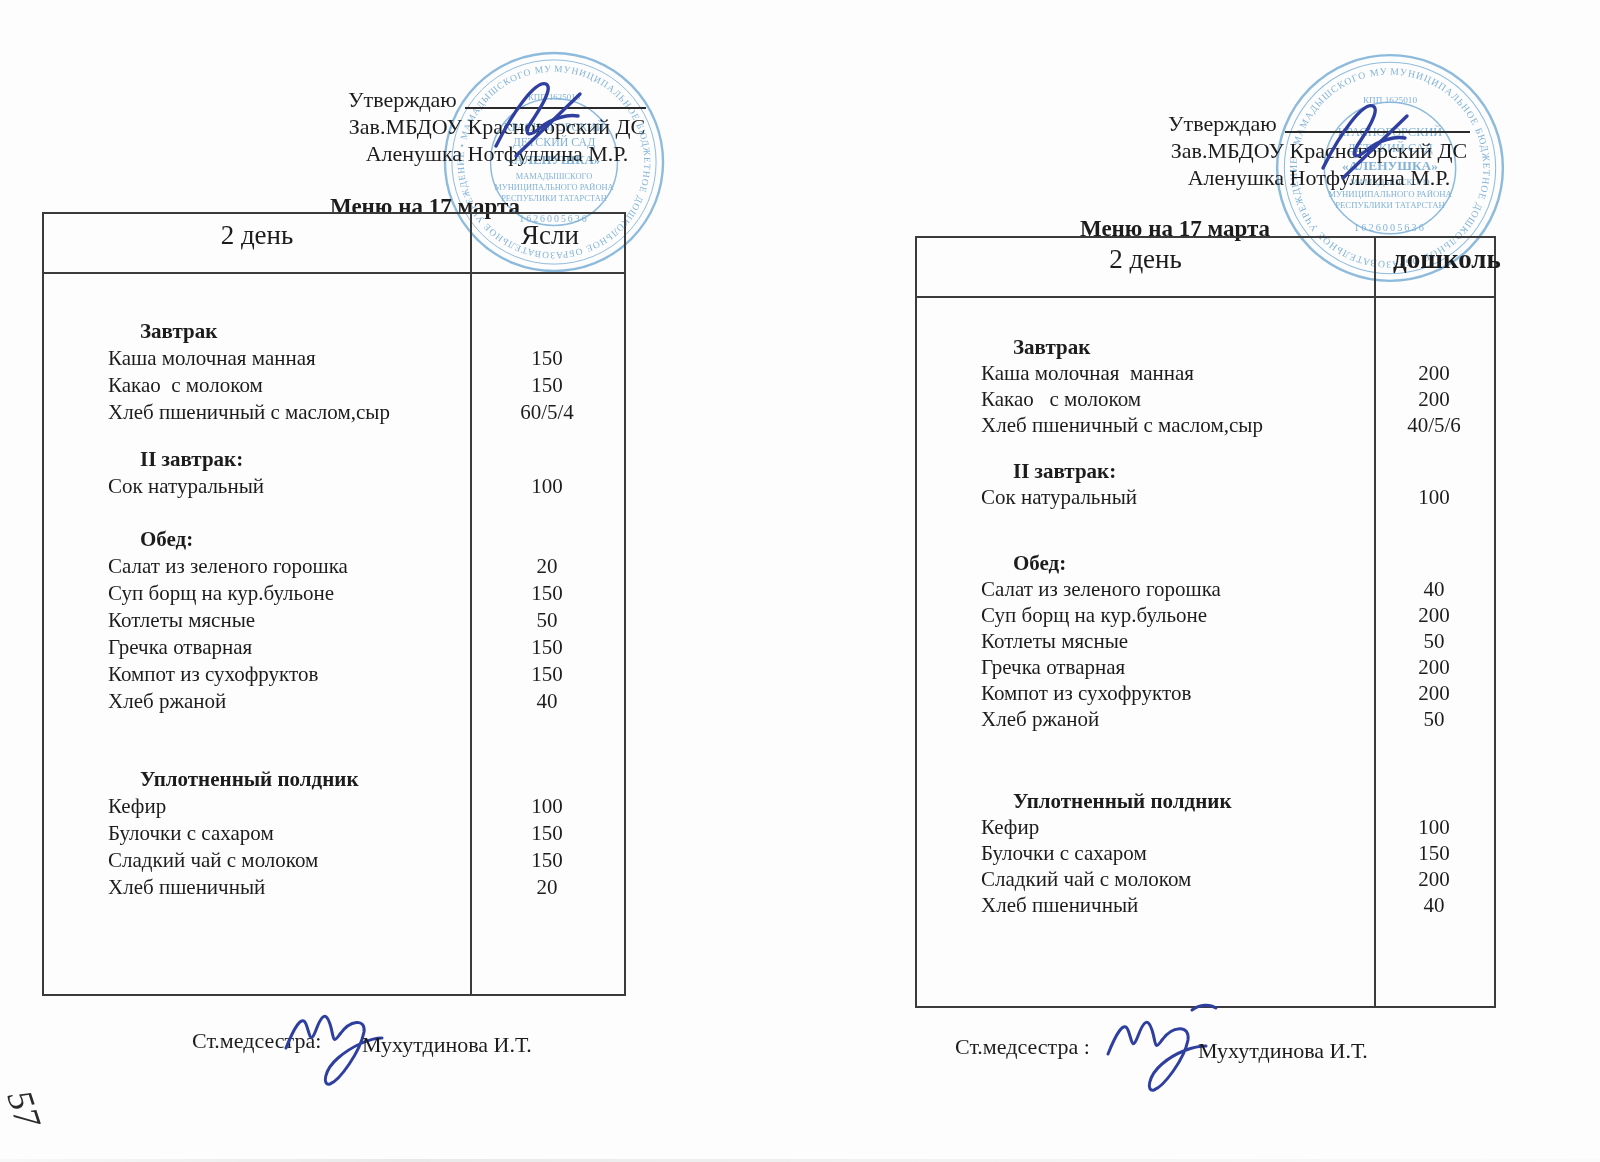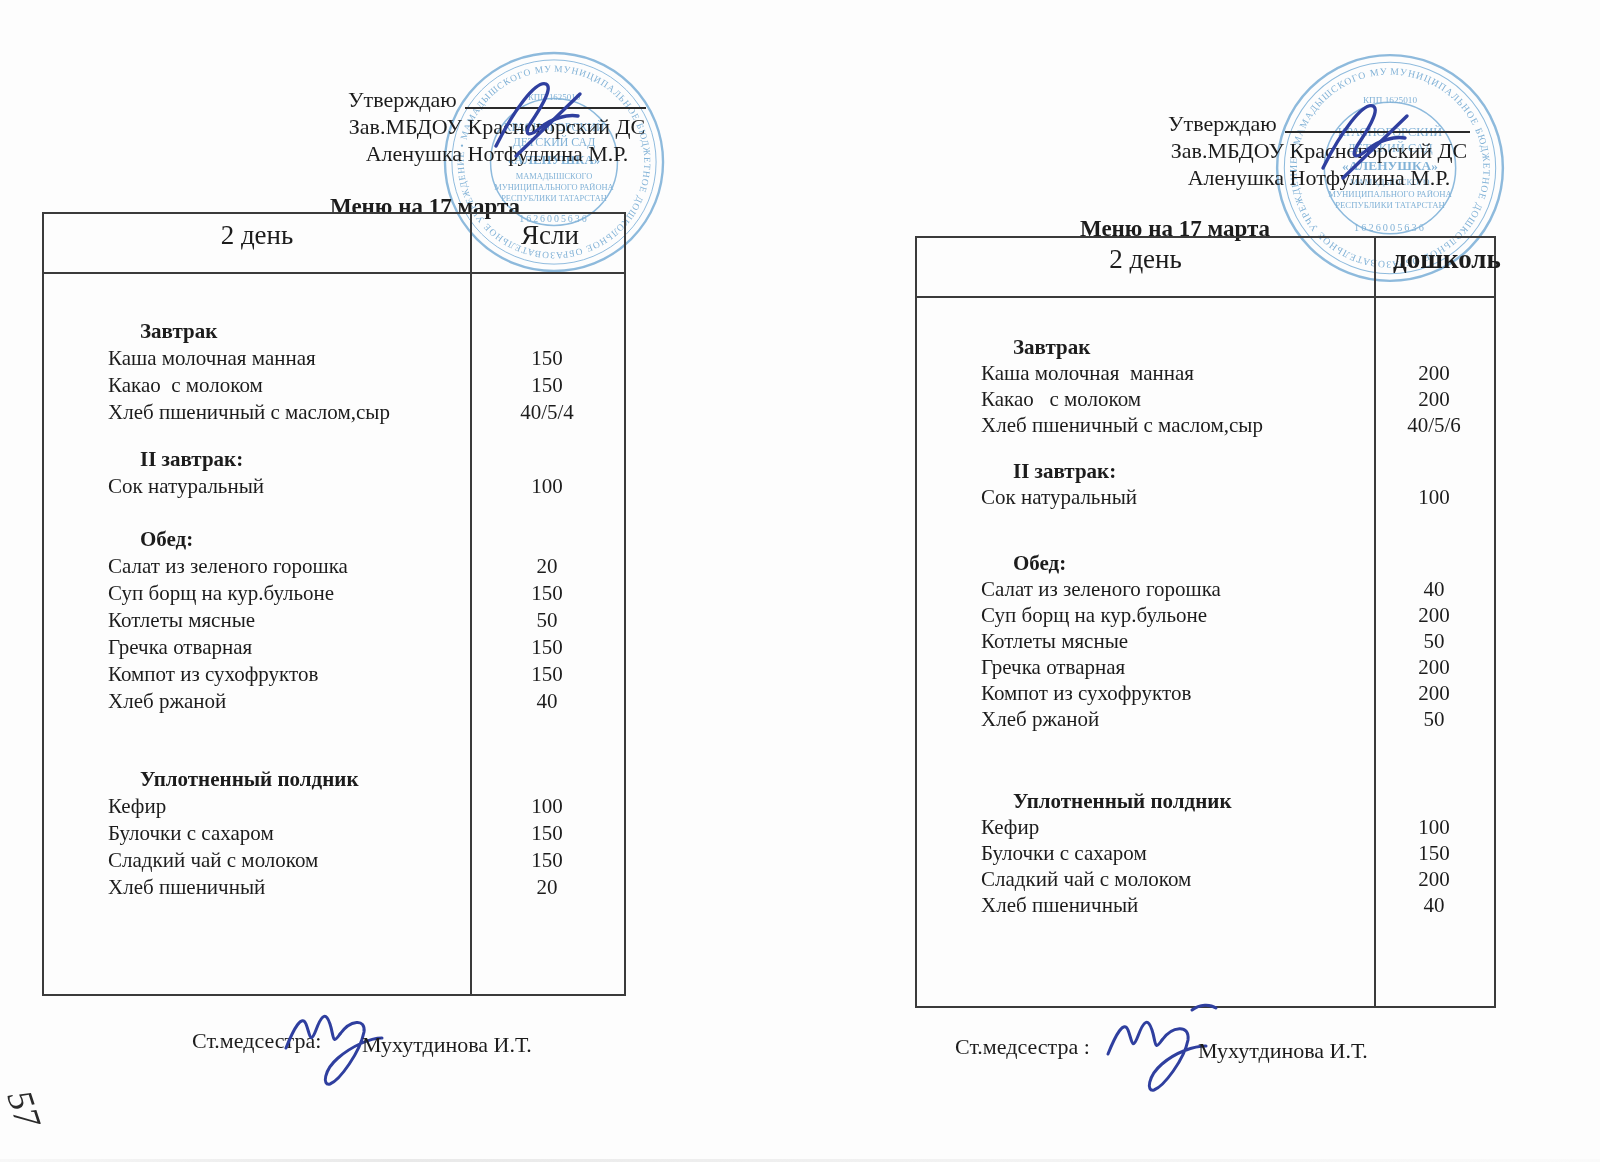--- a/index.html
+++ b/index.html
@@ -113,21 +113,21 @@
         <div class="row">
           <span class="dish">Каша молочная манная</span>
           <span class="qty">150</span>
           </div>
         <div class="row">
           <span class="dish">Какао  с молоком</span>
           <span class="qty">150</span>
           </div>
         <div class="row">
           <span class="dish">Хлеб пшеничный с маслом,сыр</span>
-          <span class="qty">40/5/4</span>
+          <span class="qty">60/5/4</span>
           </div>
       </div>
 
       <div class="sec sec2">
         <div class="row">
             <span class="sec-heading">II завтрак:</span>
           </div>
         <div class="row">
           <span class="dish">Сок натуральный</span>
           <span class="qty">100</span>

